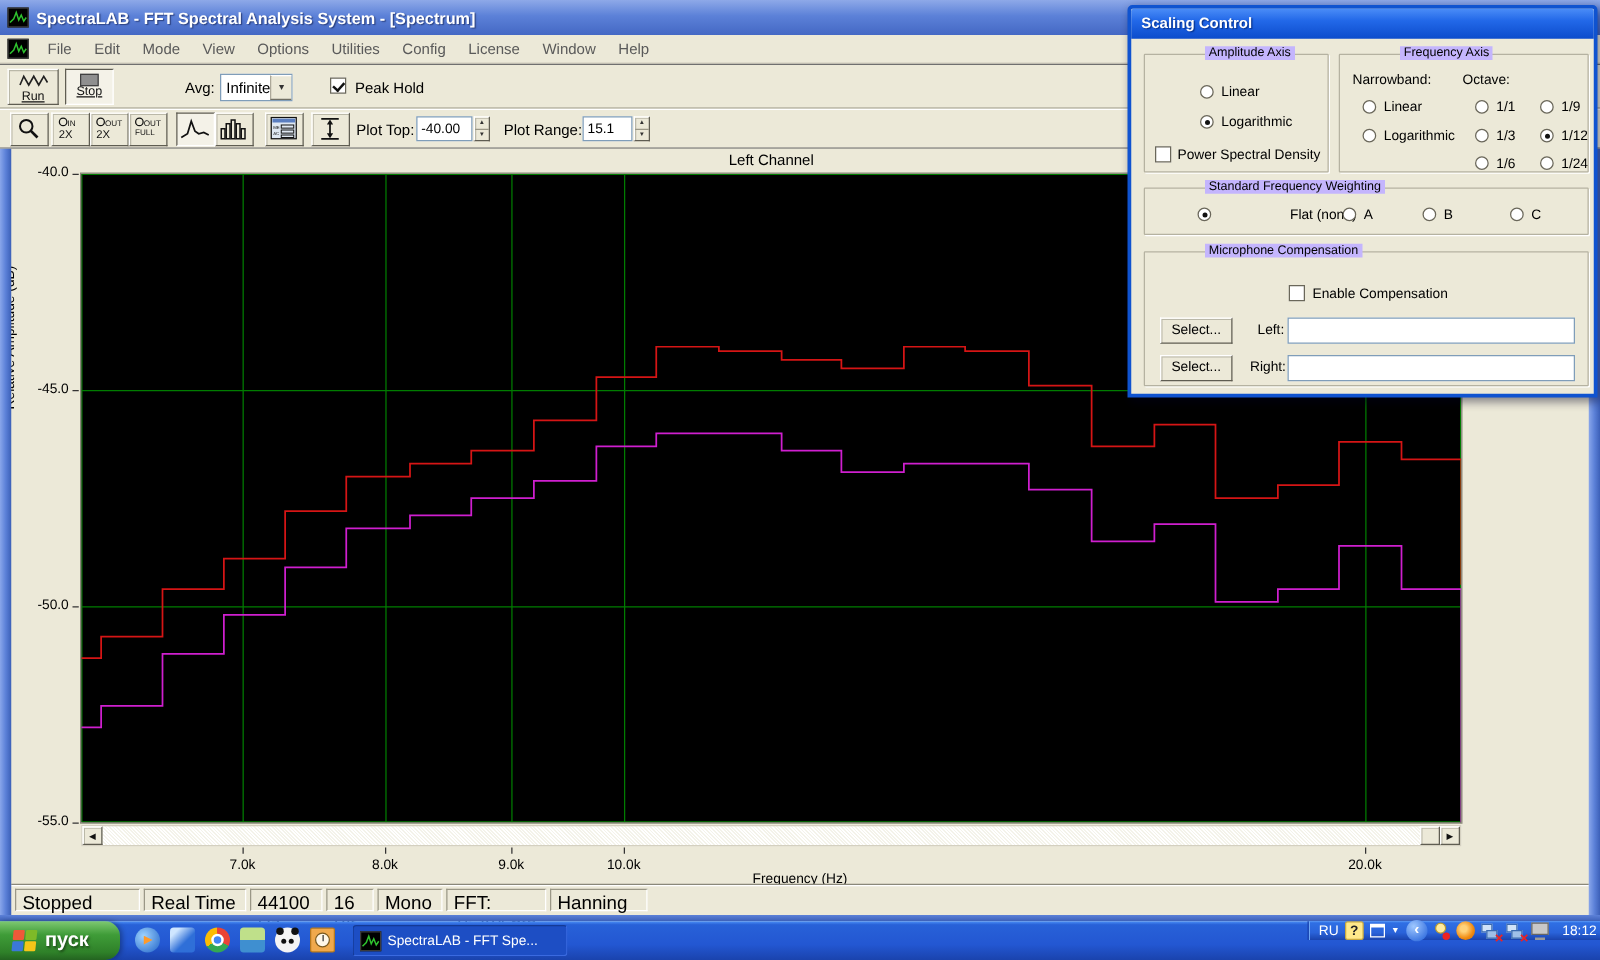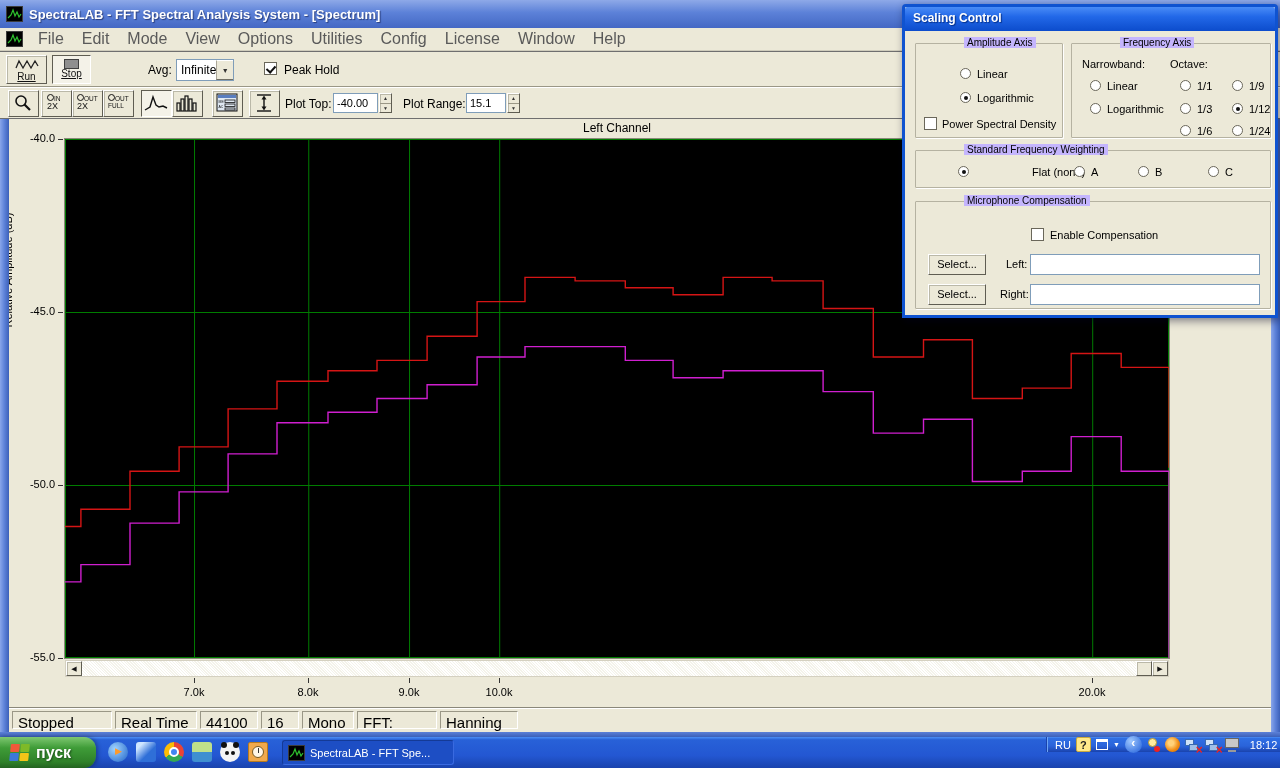--- a/index.html
+++ b/index.html
@@ -10,21 +10,21 @@
   
   #titlebar { left:0; top:0; width:1280px; height:28px;
     background:linear-gradient(180deg,#8ea9e8 0%,#5c81d8 45%,#4468c4 100%);
     display:flex; align-items:center; padding-left:6px; gap:6px; }
   #titlebar .title { color:#fff; font-weight:bold; font-size:13px; text-shadow:1px 1px 1px #2a3f7d; }
   .app-icon { width:17px; height:16px; background:#000; border:1px solid #3c3c3c; position:relative; flex:none; }
   .app-icon svg { position:absolute; left:0; top:0; }
 
   #menubar { left:0; top:28px; width:1280px; height:23px; background:#ece9d8; display:flex; align-items:center;
     border-bottom:1px solid #cfccbc; padding-left:6px; gap:2px; }
-  .menu-item { font-size:16px; color:#5a5a5a; padding:3px 9px; }
+  .menu-item { font-size:12px; color:#5a5a5a; padding:3px 9px; }
 
   #toolbar1 { left:0; top:51px; width:1280px; height:36px; background:#ece9d8;
     border-top:1px solid #6f6f6f; border-bottom:1px solid #9a9786; }
   #toolbar2 { left:0; top:87px; width:1280px; height:32px; background:#ece9d8;
     border-top:1px solid #fff; border-bottom:1px solid #6f6f6f; }
 
   .btn3d { background:#ece9d8; border:1px solid; border-color:#fff #5f5d52 #5f5d52 #fff; box-shadow:1px 1px 0 #bab8a8 inset; }
   .btn3d.pressed { border-color:#5f5d52 #fff #fff #5f5d52; background:#f4f2e8; box-shadow:none; }
 
   #run-btn { left:6px; top:3px; width:41px; height:29px; text-align:center; font-size:10px; color:#111; }
@@ -278,20 +278,21 @@
         <span class="x-lab" style="left: 129px;">7.0k</span>
         <div class="x-tick" style="left: 243px;"></div>
         <span class="x-lab" style="left: 243px;">8.0k</span>
         <div class="x-tick" style="left: 344px;"></div>
         <span class="x-lab" style="left: 344px;">9.0k</span>
         <div class="x-tick" style="left: 434px;"></div>
         <span class="x-lab" style="left: 434px;">10.0k</span>
         <div class="x-tick" style="left: 1027px;"></div>
         <span class="x-lab" style="left: 1027px;">20.0k</span>
       </div>
+    <div class="abs" id="x-title">Frequency (Hz)</div>
     <div class="abs" id="status-divider"></div>
     <div class="abs" id="statusbar">
         <div class="status-panel" style="left: 3px; width: 100px;">Stopped</div>
         <div class="status-panel" style="left: 106px; width: 82px;">Real Time</div>
         <div class="status-panel" style="left: 191px; width: 58px;">44100 Hz</div>
         <div class="status-panel" style="left: 252px; width: 38px;">16 Bit</div>
         <div class="status-panel" style="left: 293px; width: 52px;">Mono</div>
         <div class="status-panel" style="left: 348px; width: 80px;">FFT: 16384 pts</div>
         <div class="status-panel" style="left: 431px; width: 78px;">Hanning</div>
       </div>

